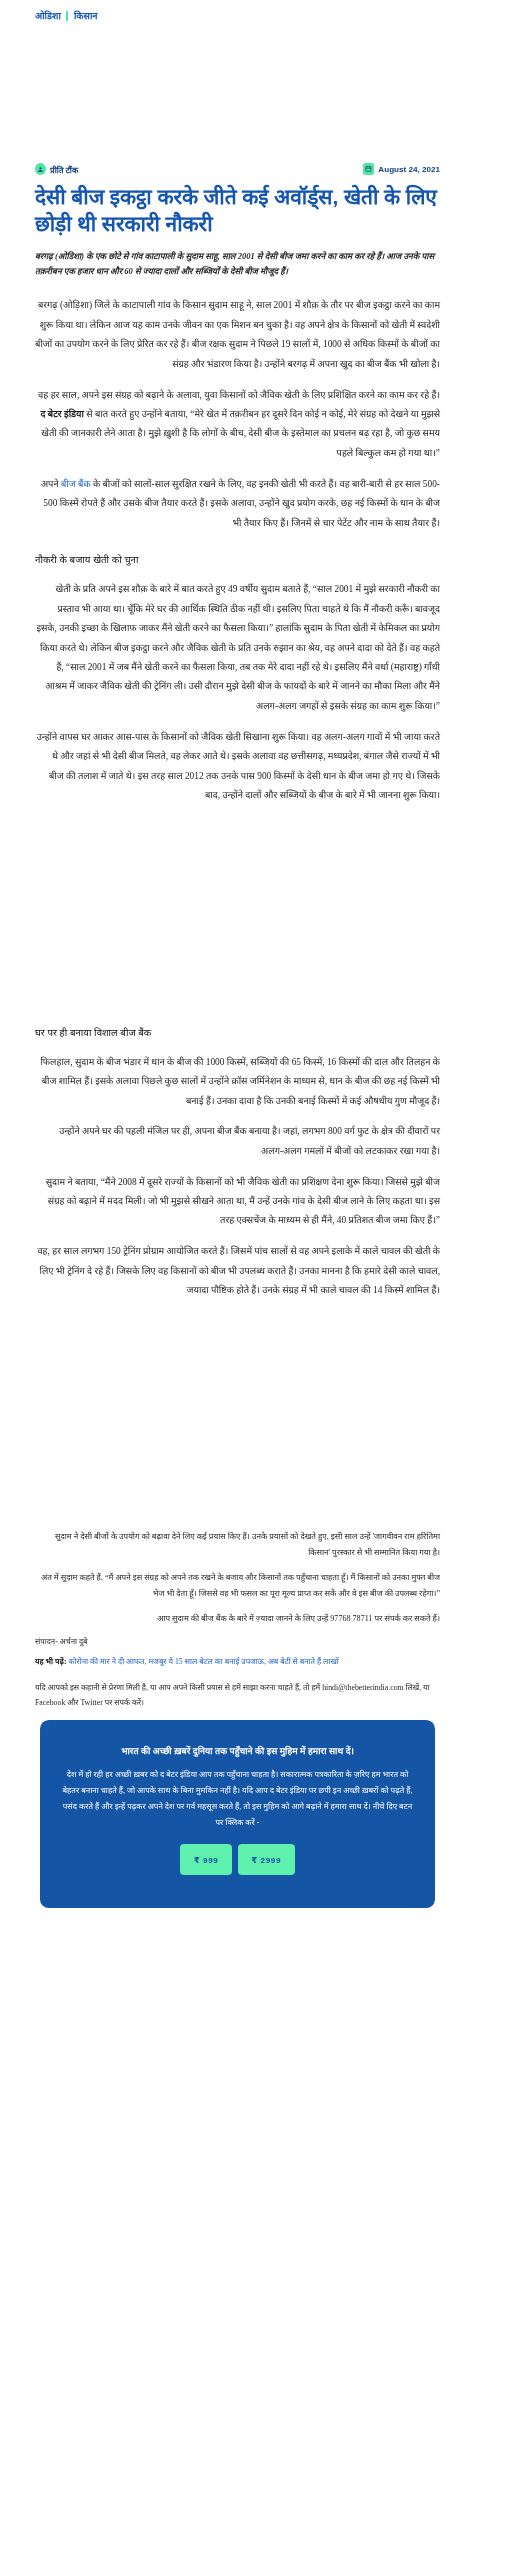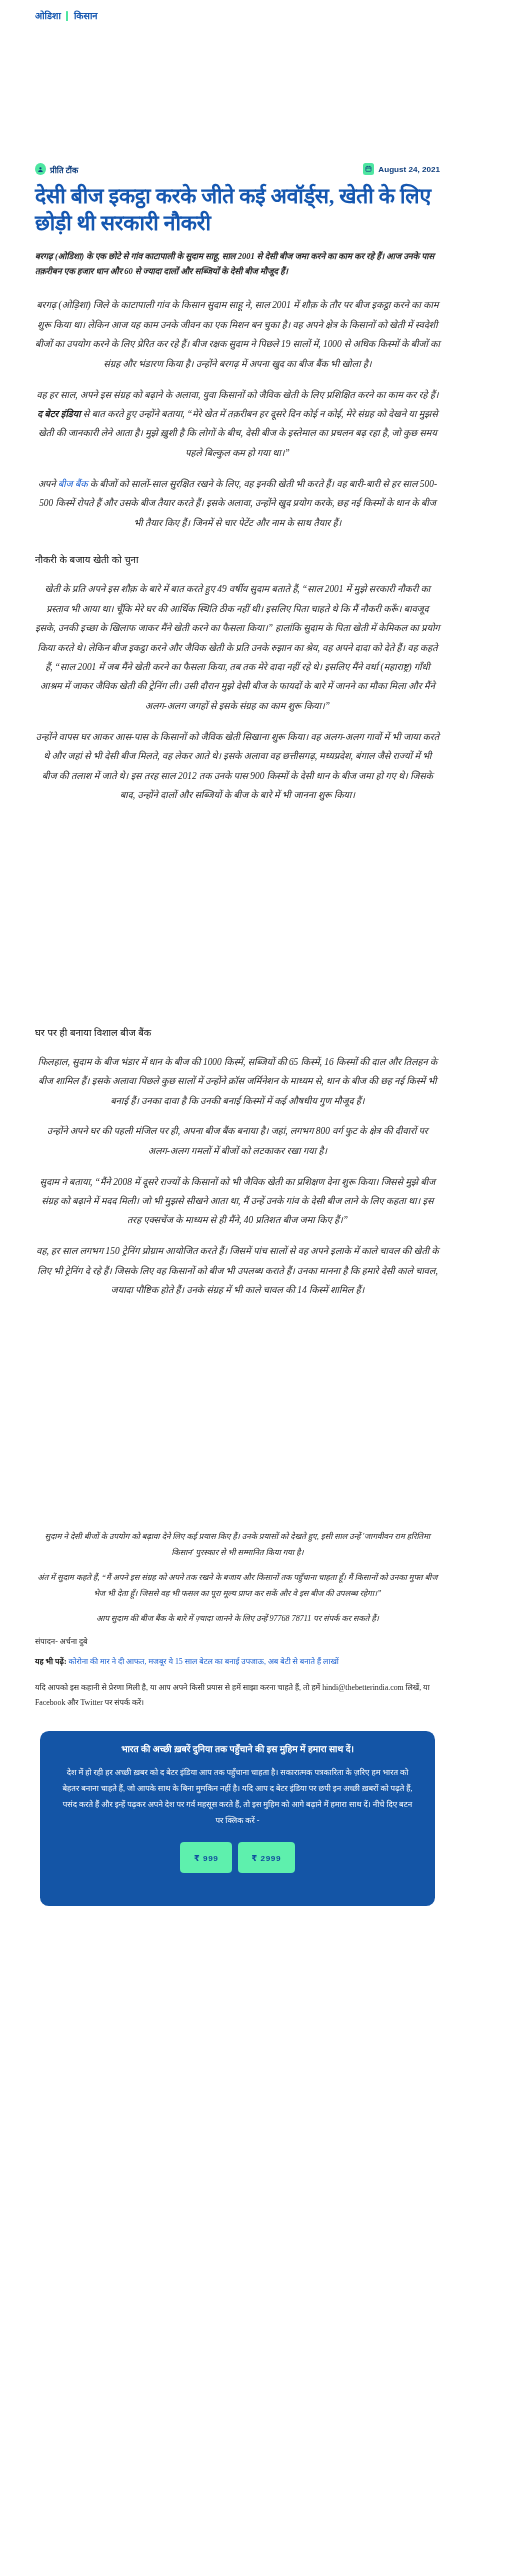--- a/index.html
+++ b/index.html
@@ -80,21 +80,21 @@
     justify-content: center;
     flex: none;
   }
   .meta-ico.round { border-radius: 50%; }
   .meta-ico svg { display: block; }
   .meta-label { white-space: nowrap; }
 
   
   .article-title {
     margin-top: 7.5px;
-    font-family: Liberation Serif, serif;
+    font-family: Liberation Sans, sans-serif;
     font-weight: bold;
     font-size: 21px;
     line-height: 1.30;
     color: #1557b0;
     letter-spacing: -0.1px;
   }
 
   
   .standfirst {
     margin-top: 11.3px;
@@ -108,22 +108,21 @@
 
   
   .body-copy { margin-top: 16.3px; }
 
   .body-copy p {
     font-family: "Liberation Serif", "DejaVu Serif", serif;
     font-size: 9.4px;
     line-height: 2.07;
     color: #1f1f1f;
     margin-bottom: 11.3px;
-    text-align: center;
-    font-style: italic;
+    text-align: right;
   }
 
   .body-copy a.inline-link {
     color: #1a5fd0;
     text-decoration: none;
   }
   .body-copy b, .body-copy strong { font-weight: bold; }
 
   h2.subhead {
     font-family: "Liberation Sans", "DejaVu Sans", sans-serif;
@@ -181,24 +180,24 @@
 
   .contact-note {
     font-family: "Liberation Serif", "DejaVu Serif", serif;
     font-size: 7.8px;
     line-height: 1.95;
     color: #1f1f1f;
   }
 
   
   .cta-box {
-    margin: 21px 40px 25px 40px;
+    margin: 10px 40px 25px 40px;
     background: #1455a6;
     border-radius: 8.8px;
-    padding: 11px 21px 33px 21px;
+    padding: 24px 21px 33px 21px;
     color: #ffffff;
     text-align: center;
   }
   .cta-title {
     font-family: "Liberation Sans", "DejaVu Sans", sans-serif;
     font-weight: bold;
     font-size: 9px;
     line-height: 1.6;
     margin-bottom: 8.8px;
   }

